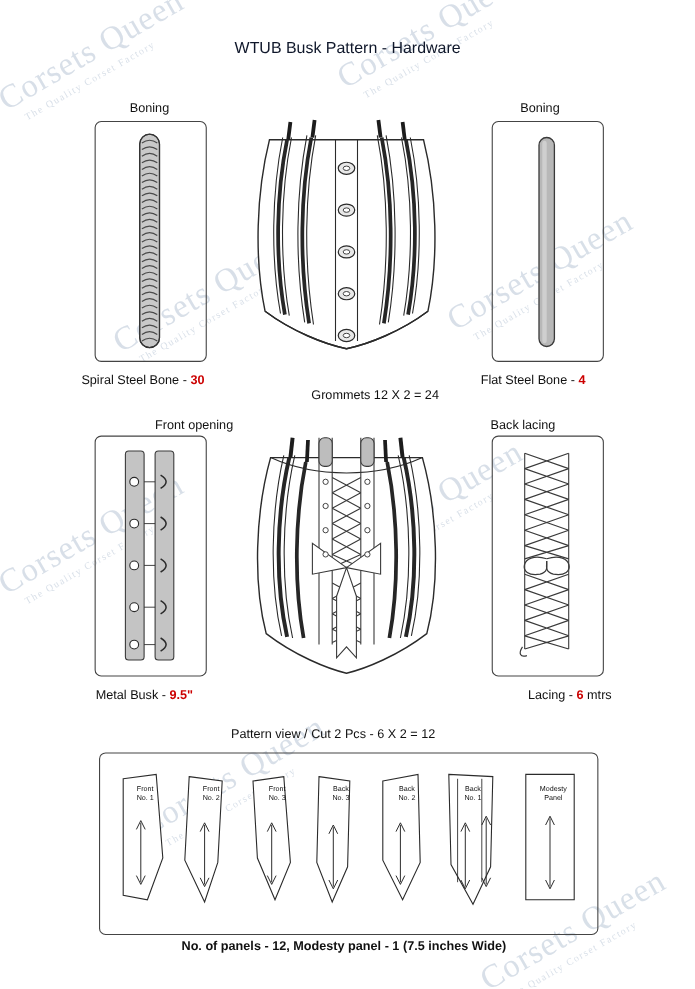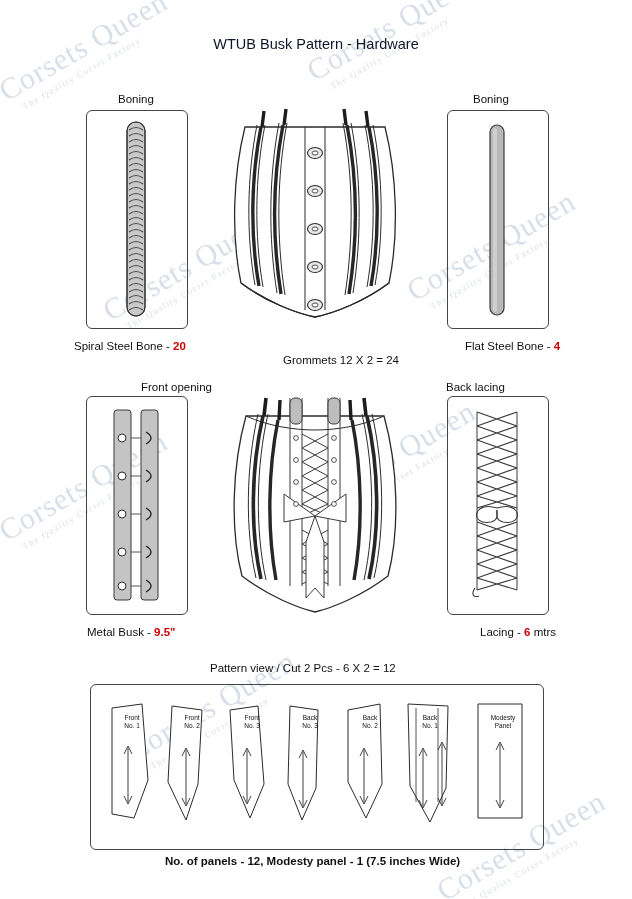--- a/index.html
+++ b/index.html
@@ -162,32 +162,32 @@
         <path d="M43 182 q7 -5 14 0"></path>
           <path d="M43 188 q7 -5 14 0"></path>
           <path d="M43 194 q7 -5 14 0"></path>
         <path d="M43 200 q7 -5 14 0"></path>
       </g>
     </g>
     <rect x="41" y="12" width="18" height="194" rx="9" fill="none" stroke="#333" stroke-width="1.2"></rect>
   </svg>
 
   <div class="caption" style="left:74px; top:340px;">
-    <span>Spiral Steel Bone - </span><span class="num">20</span>
+    <span>Spiral Steel Bone - </span><span class="num">30</span>
   </div>
 
   <div class="boxlabel" style="left:473px; top:93px;">Boning</div>
   <div class="panelbox" style="left:447px; top:110px; width:100px; height:217px;"></div>
 
   <svg class="ovl" style="left:447px; top:110px;" width="100" height="217" viewBox="0 0 100 217">
     <rect x="43" y="15" width="14" height="190" rx="7" fill="#b8b8b8" stroke="#3a3a3a" stroke-width="1.2"></rect>
     <rect x="46" y="18" width="4" height="184" rx="2" fill="#d8d8d8" opacity=".7"></rect>
   </svg>
 
-  <div class="caption" style="left:437px; top:340px;margin-left:28px;">
+  <div class="caption" style="left:437px; top:340px;">
     <span>Flat Steel Bone - </span><span class="num">4</span>
   </div>
 
   <svg class="ovl" style="left:205px; top:105px;" width="220" height="230" viewBox="0 0 220 230">
 
     <path d="M40 22 C28 70 26 130 36 178 C60 196 90 208 110 212 C130 208 160 196 184 178 C194 130 192 70 180 22 Z" fill="#ffffff" stroke="#2b2b2b" stroke-width="1.3"></path>
 
     <path d="M36 178 C60 196 90 208 110 212 C130 208 160 196 184 178" fill="none" stroke="#2b2b2b" stroke-width="1.3"></path>
 
     <path d="M100 22 L100 205 M120 22 L120 205" fill="none" stroke="#2b2b2b" stroke-width="1"></path>

